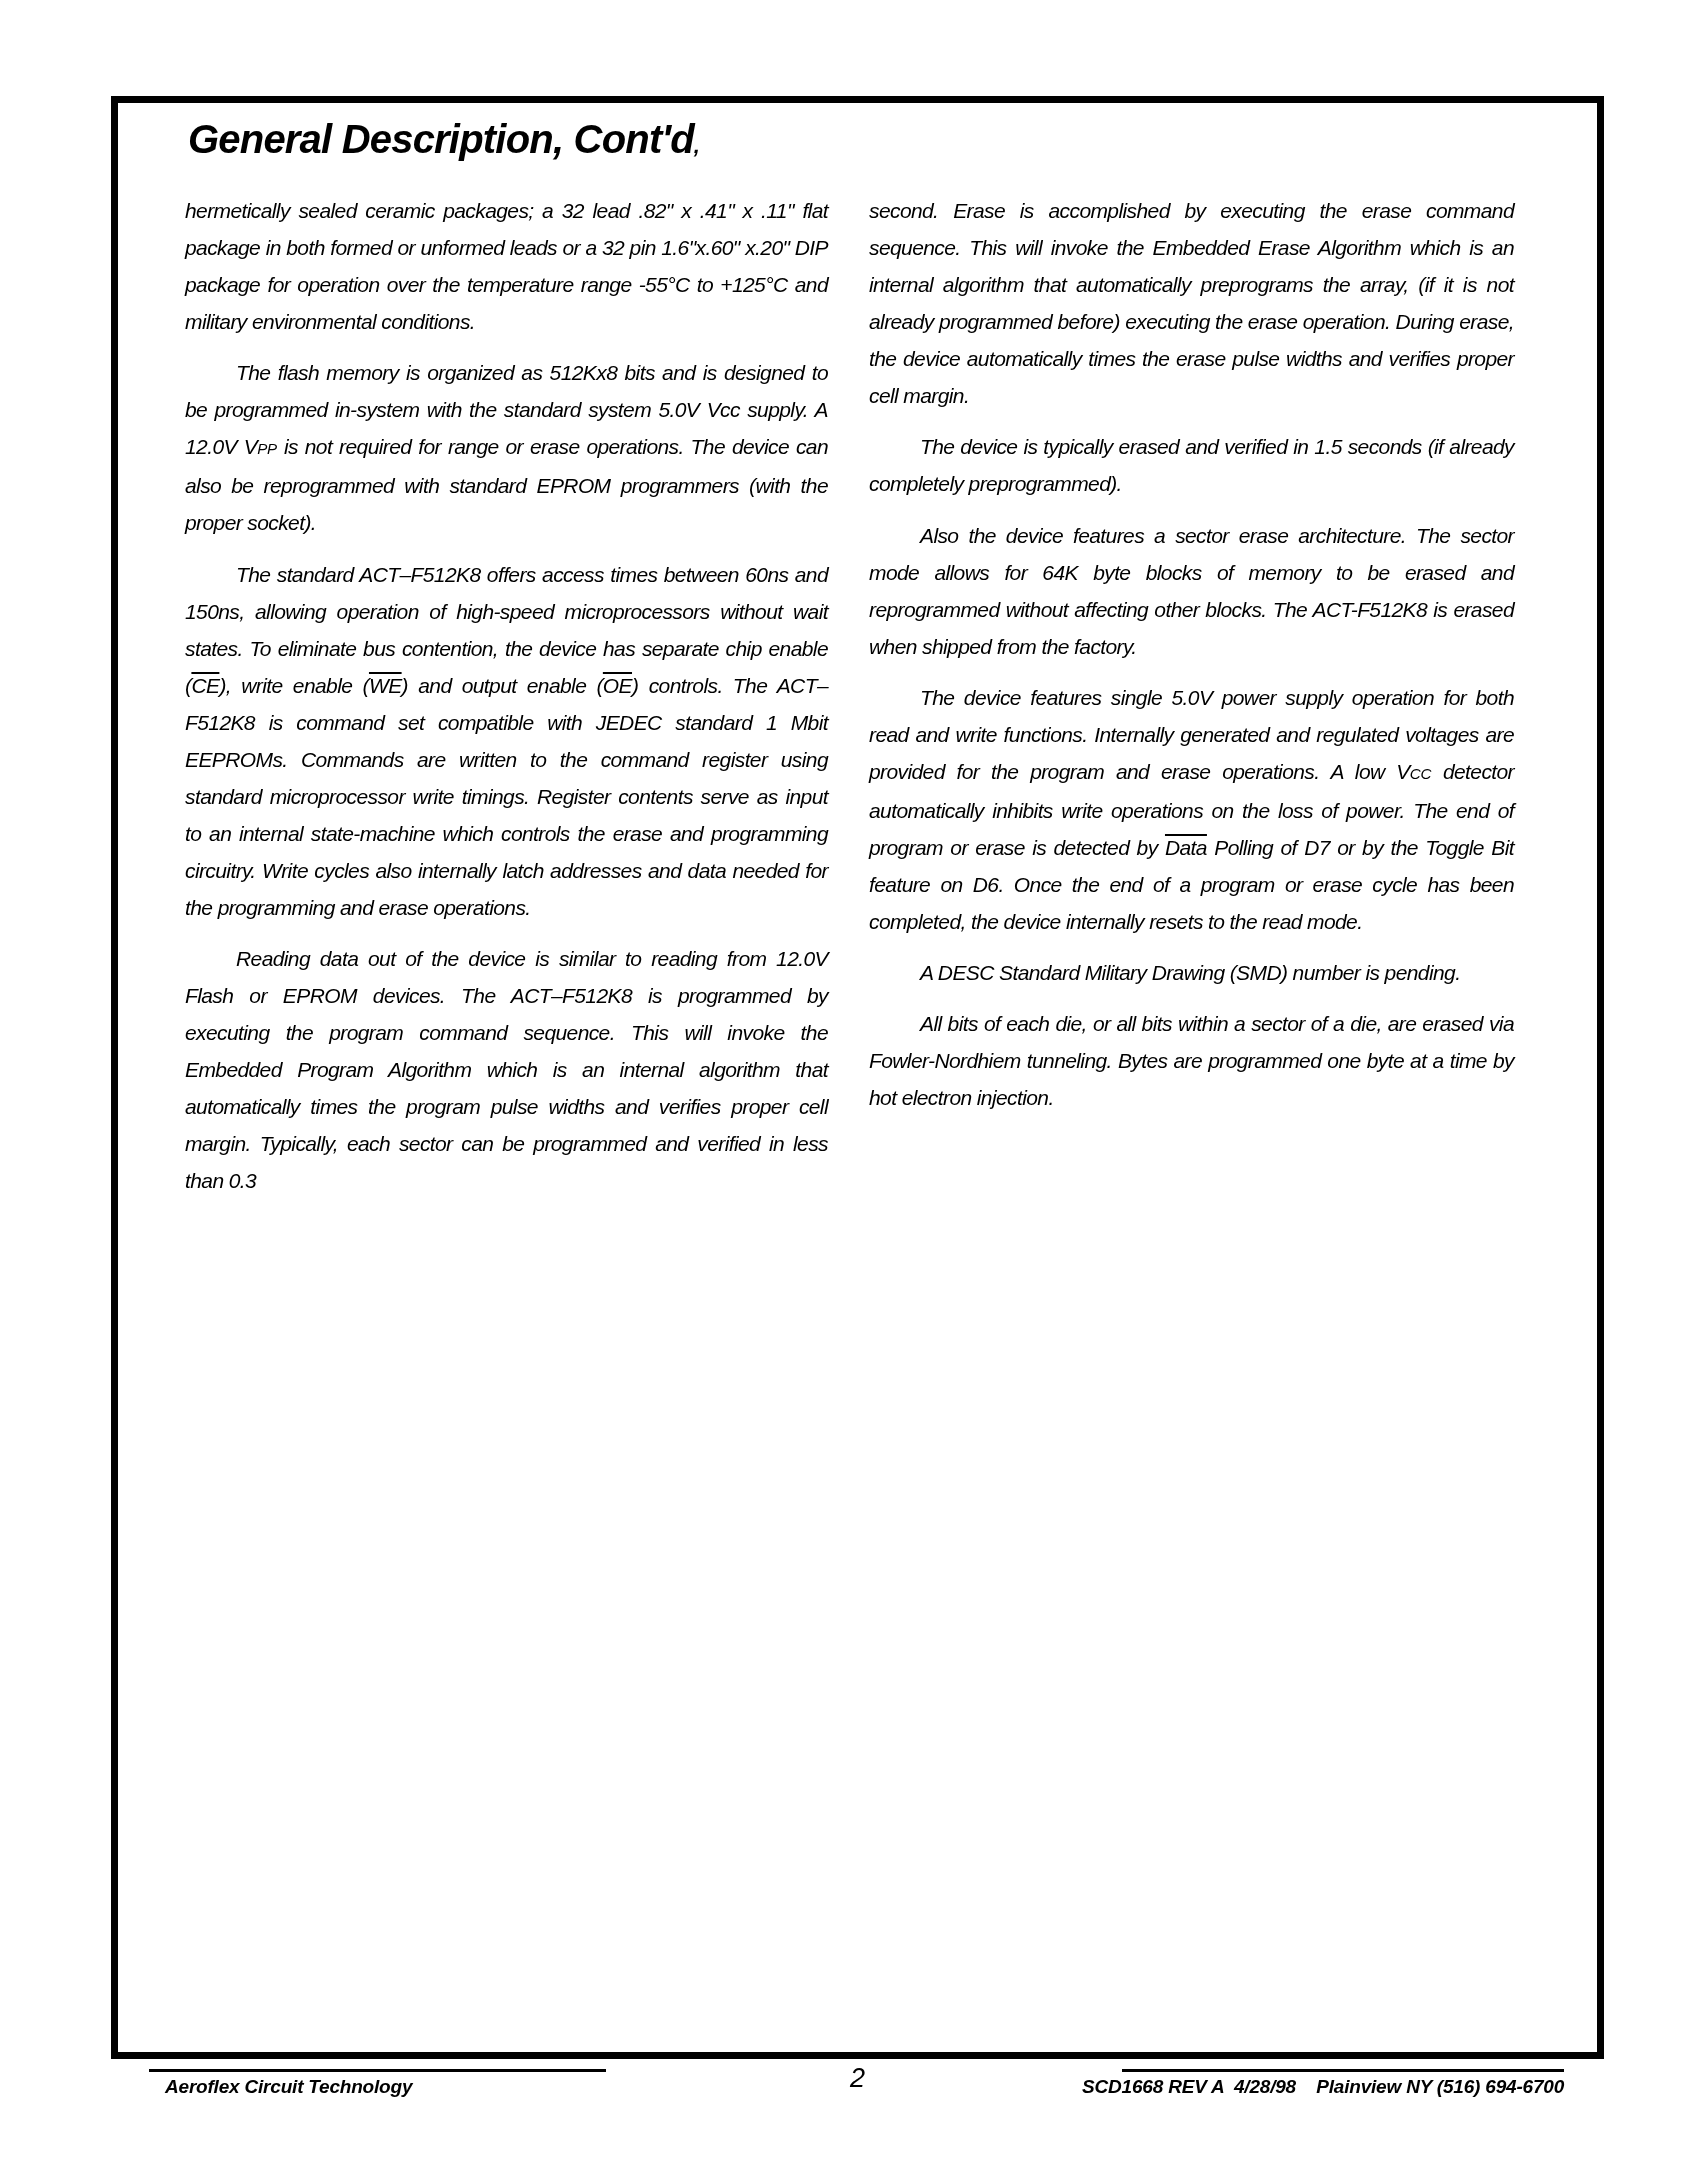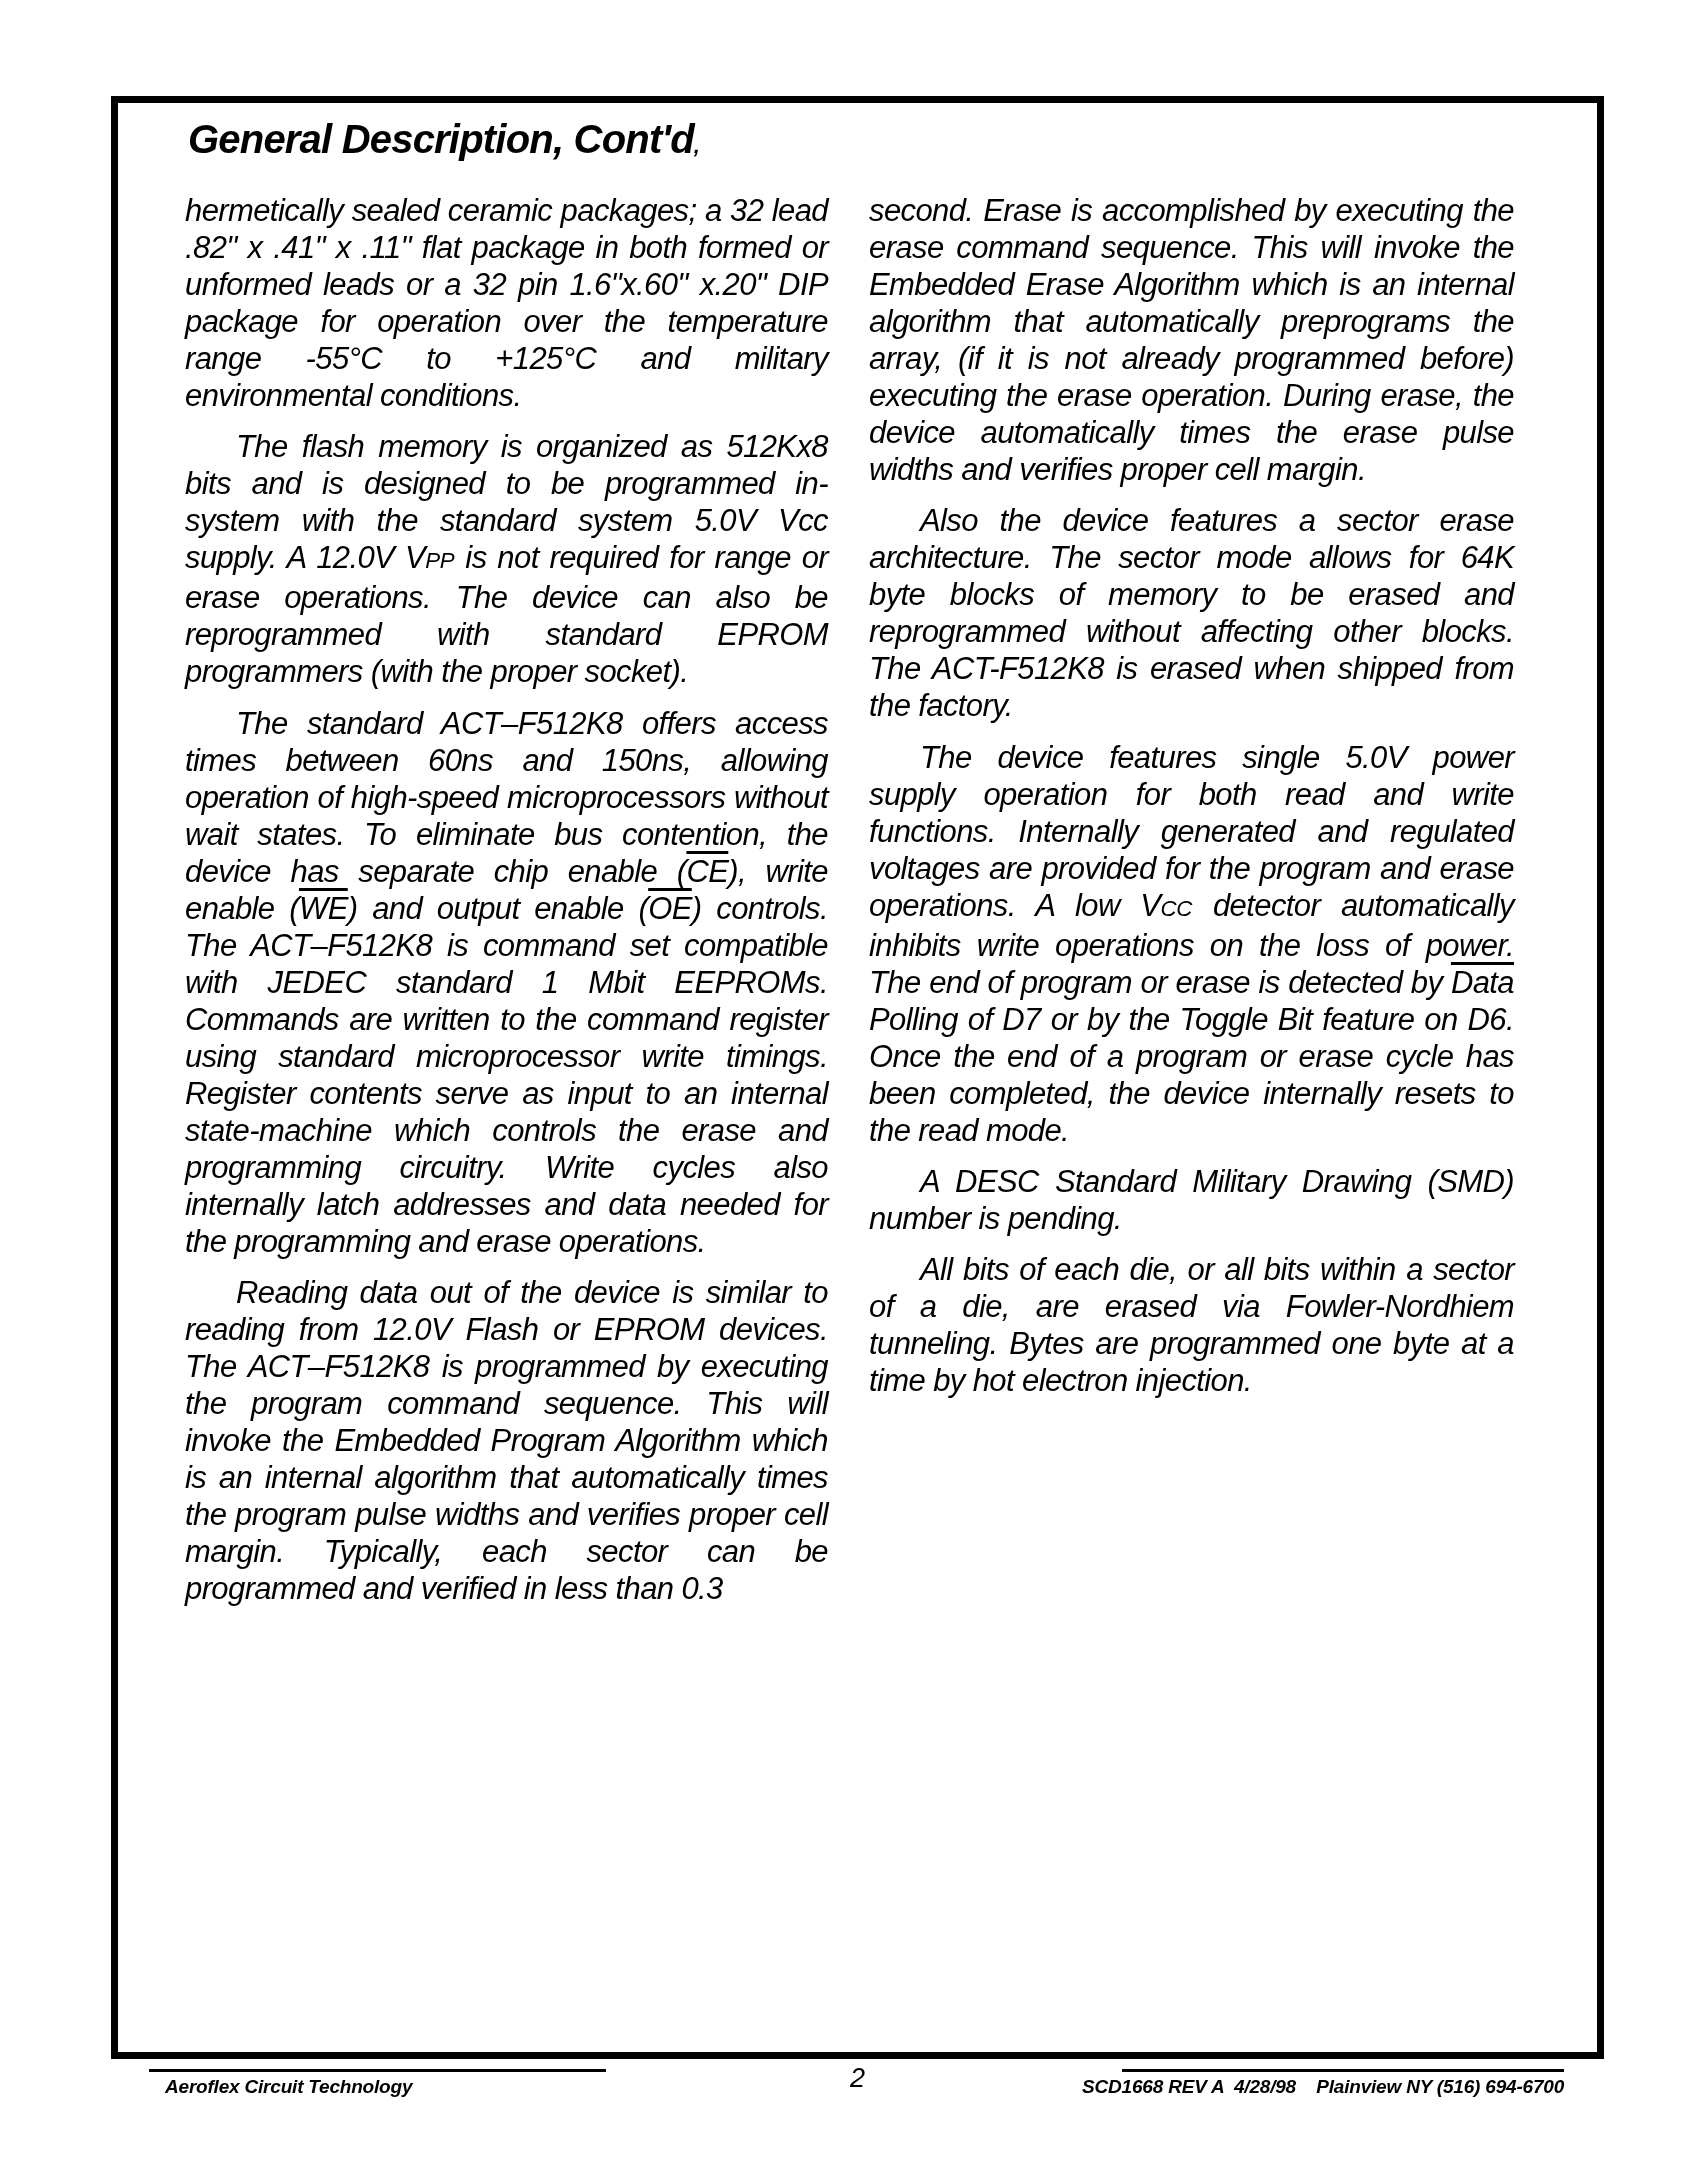--- a/index.html
+++ b/index.html
@@ -21,21 +21,21 @@
 
   .page-title {
     position: absolute; left: 174px; top: 117px; margin: 0;
     font-size: 40px; font-weight: bold; letter-spacing: -0.8px;
     white-space: nowrap;
   }
   .page-title .sm { font-size: 55%; }
 
   .col {
     position: absolute; top: 192px;
-    font-size: 31px; line-height: 37px;
+    font-size: 21px; line-height: 37px;
     letter-spacing: -0.6px;
     text-align: justify;
   }
   #col-left  { left: 171px;  width: 643px; }
   #col-right { left: 855px; width: 645px; }
   .col p { margin: 0; }
   .col p + p { margin-top: 14.3px; }
   .col p.ind { text-indent: 51px; }
 
   .ov { text-decoration: overline; }
@@ -68,20 +68,21 @@
   <h1 class="page-title"><span>General Description, Cont'd</span><span class="sm">,</span></h1>
 
   <div class="col" id="col-left">
       <p><span>hermetically sealed ceramic packages; a 32 lead .82" x .41" x .11" flat package in both formed or unformed leads or a 32 pin 1.6"x.60" x.20" DIP package for operation over the temperature range -55°C to +125°C and military environmental conditions.</span></p>
       <p class="ind"><span>The flash memory is organized as 512Kx8 bits and is designed to be programmed in-system with the standard system 5.0V Vcc supply. A 12.0V V</span><span class="sc">PP</span><span> is not required for range or erase operations. The device can also be reprogrammed with standard EPROM programmers (with the proper socket).</span></p>
       <p class="ind"><span>The standard ACT–F512K8 offers access times between 60ns and 150ns, allowing operation of high-speed microprocessors without wait states. To eliminate bus contention, the device has separate chip enable (</span><span class="ov">CE</span><span>), write enable (</span><span class="ov">WE</span><span>) and output enable (</span><span class="ov">OE</span><span>) controls. The ACT–F512K8 is command set compatible with JEDEC standard 1 Mbit EEPROMs. Commands are written to the command register using standard microprocessor write timings. Register contents serve as input to an internal state-machine which controls the erase and programming circuitry. Write cycles also internally latch addresses and data needed for the programming and erase operations.</span></p>
       <p class="ind"><span>Reading data out of the device is similar to reading from 12.0V Flash or EPROM devices. The ACT–F512K8 is programmed by executing the program command sequence. This will invoke the Embedded Program Algorithm which is an internal algorithm that automatically times the program pulse widths and verifies proper cell margin. Typically, each sector can be programmed and verified in less than 0.3</span></p>
     </div>
   <div class="col" id="col-right">
       <p><span>second. Erase is accomplished by executing the erase command sequence. This will invoke the Embedded Erase Algorithm which is an internal algorithm that automatically preprograms the array, (if it is not already programmed before) executing the erase operation. During erase, the device automatically times the erase pulse widths and verifies proper cell margin.</span></p>
+      <p class="ind"><span>The device is typically erased and verified in 1.5 seconds (if already completely preprogrammed).</span></p>
       <p class="ind"><span>Also the device features a sector erase architecture. The sector mode allows for 64K byte blocks of memory to be erased and reprogrammed without affecting other blocks. The ACT-F512K8 is erased when shipped from the factory.</span></p>
       <p class="ind"><span>The device features single 5.0V power supply operation for both read and write functions. Internally generated and regulated voltages are provided for the program and erase operations. A low V</span><span class="sc">CC</span><span> detector automatically inhibits write operations on the loss of power. The end of program or erase is detected by </span><span class="ov">Data</span><span> Polling of D7 or by the Toggle Bit feature on D6. Once the end of a program or erase cycle has been completed, the device internally resets to the read mode.</span></p>
       <p class="ind"><span>A DESC Standard Military Drawing (SMD) number is pending.</span></p>
       <p class="ind"><span>All bits of each die, or all bits within a sector of a die, are erased via Fowler-Nordhiem tunneling. Bytes are programmed one byte at a time by hot electron injection.</span></p>
     </div>
 
   <div class="footer-rule" id="rule-left"></div>
   <div class="footer-rule" id="rule-right"></div>
 
   <div class="footer-text" id="footer-company">Aeroflex Circuit Technology</div>

